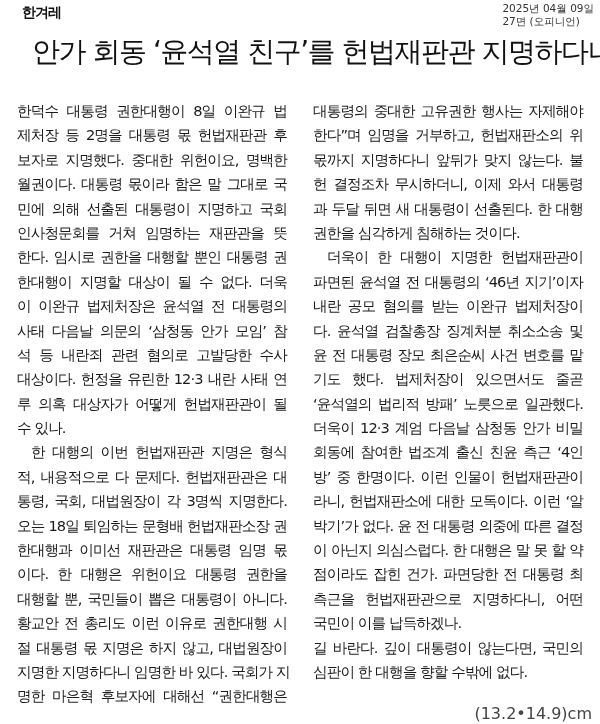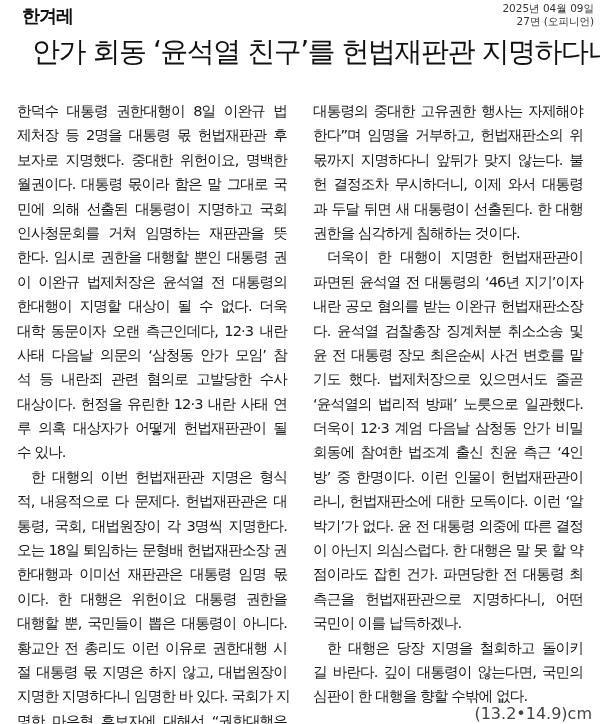--- a/index.html
+++ b/index.html
@@ -14,30 +14,30 @@
       overflow: hidden;
       font-family: "DejaVu Sans", "Liberation Sans", sans-serif;
       color: #1a1a1a;
     }
     .masthead {
       position: absolute;
       left: 22px;
       top: 4px;
       font-family: "DejaVu Sans", sans-serif;
       font-weight: bold;
-      font-size: 18px;
+      font-size: 14px;
       letter-spacing: -1px;
       color: #111;
       text-align: center;
     }
     .meta {
       position: absolute;
       right: 6px;
       top: 2px;
-      text-align: right;
+      text-align: left;
       font-family: "DejaVu Sans", sans-serif;
       font-size: 10.5px;
       line-height: 13px;
       color: #333;
     }
     .headline {
       position: absolute;
       left: 0;
       top: 34px;
       width: 600px;
@@ -96,23 +96,22 @@
 <h1 class="headline" style="margin:0;font-weight:normal;">안가 회동 ‘윤석열 친구’를 헌법재판관 지명하다니</h1>
 
 <div class="col col-left" id="col-left">
     <span class="line">한덕수 대통령 권한대행이 8일 이완규 법</span>
     <span class="line">제처장 등 2명을 대통령 몫 헌법재판관 후</span>
     <span class="line">보자로 지명했다. 중대한 위헌이요, 명백한</span>
     <span class="line">월권이다. 대통령 몫이라 함은 말 그대로 국</span>
     <span class="line">민에 의해 선출된 대통령이 지명하고 국회</span>
     <span class="line">인사청문회를 거쳐 임명하는 재판관을 뜻</span>
     <span class="line">한다. 임시로 권한을 대행할 뿐인 대통령 권</span>
+    <span class="line">한대행이 지명할 대상이 될 수 없다. 더욱</span>
     <span class="line">이 이완규 법제처장은 윤석열 전 대통령의</span>
-    <span class="line">한대행이 지명할 대상이 될 수 없다. 더욱</span>
-    <span class="line">대학 동문이자 오랜 측근인데다, 12·3 내란</span>
     <span class="line">사태 다음날 의문의 ‘삼청동 안가 모임’ 참</span>
     <span class="line">석 등 내란죄 관련 혐의로 고발당한 수사</span>
     <span class="line">대상이다. 헌정을 유린한 12·3 내란 사태 연</span>
     <span class="line">루 의혹 대상자가 어떻게 헌법재판관이 될</span>
     <span class="line last">수 있나.</span>
     <span class="line indent">한 대행의 이번 헌법재판관 지명은 형식</span>
     <span class="line">적, 내용적으로 다 문제다. 헌법재판관은 대</span>
     <span class="line">통령, 국회, 대법원장이 각 3명씩 지명한다.</span>
     <span class="line">오는 18일 퇴임하는 문형배 헌법재판소장 권</span>
     <span class="line">한대행과 이미선 재판관은 대통령 임명 몫</span>
@@ -125,32 +124,31 @@
   </div>
 <div class="col col-right" id="col-right">
     <span class="line">대통령의 중대한 고유권한 행사는 자제해야</span>
     <span class="line">한다”며 임명을 거부하고, 헌법재판소의 위</span>
     <span class="line">몫까지 지명하다니 앞뒤가 맞지 않는다. 불</span>
     <span class="line">헌 결정조차 무시하더니, 이제 와서 대통령</span>
     <span class="line">과 두달 뒤면 새 대통령이 선출된다. 한 대행</span>
     <span class="line last">권한을 심각하게 침해하는 것이다.</span>
     <span class="line indent">더욱이 한 대행이 지명한 헌법재판관이</span>
     <span class="line">파면된 윤석열 전 대통령의 ‘46년 지기’이자</span>
-    <span class="line">내란 공모 혐의를 받는 이완규 헌법재판소장</span>
+    <span class="line">내란 공모 혐의를 받는 이완규 법제처장이</span>
     <span class="line">다. 윤석열 검찰총장 징계처분 취소소송 및</span>
     <span class="line">윤 전 대통령 장모 최은순씨 사건 변호를 맡</span>
-    <span class="line">기도 했다. 법제처장으로 있으면서도 줄곧</span>
+    <span class="line">기도 했다. 법제처장이 있으면서도 줄곧</span>
     <span class="line">‘윤석열의 법리적 방패’ 노릇으로 일관했다.</span>
     <span class="line">더욱이 12·3 계엄 다음날 삼청동 안가 비밀</span>
     <span class="line">회동에 참여한 법조계 출신 친윤 측근 ‘4인</span>
     <span class="line">방’ 중 한명이다. 이런 인물이 헌법재판관이</span>
     <span class="line">라니, 헌법재판소에 대한 모독이다. 이런 ‘알</span>
     <span class="line">박기’가 없다. 윤 전 대통령 의중에 따른 결정</span>
     <span class="line">이 아닌지 의심스럽다. 한 대행은 말 못 할 약</span>
     <span class="line">점이라도 잡힌 건가. 파면당한 전 대통령 최</span>
     <span class="line">측근을 헌법재판관으로 지명하다니, 어떤</span>
     <span class="line last">국민이 이를 납득하겠나.</span>
-    <span class="line indent">한 대행은 당장 지명을 철회하고 돌이키</span>
     <span class="line">길 바란다. 깊이 대통령이 않는다면, 국민의</span>
     <span class="line last">심판이 한 대행을 향할 수밖에 없다.</span>
   </div>
 
 <div class="size-note">(13.2•14.9)cm</div>
 
 </body></html>

